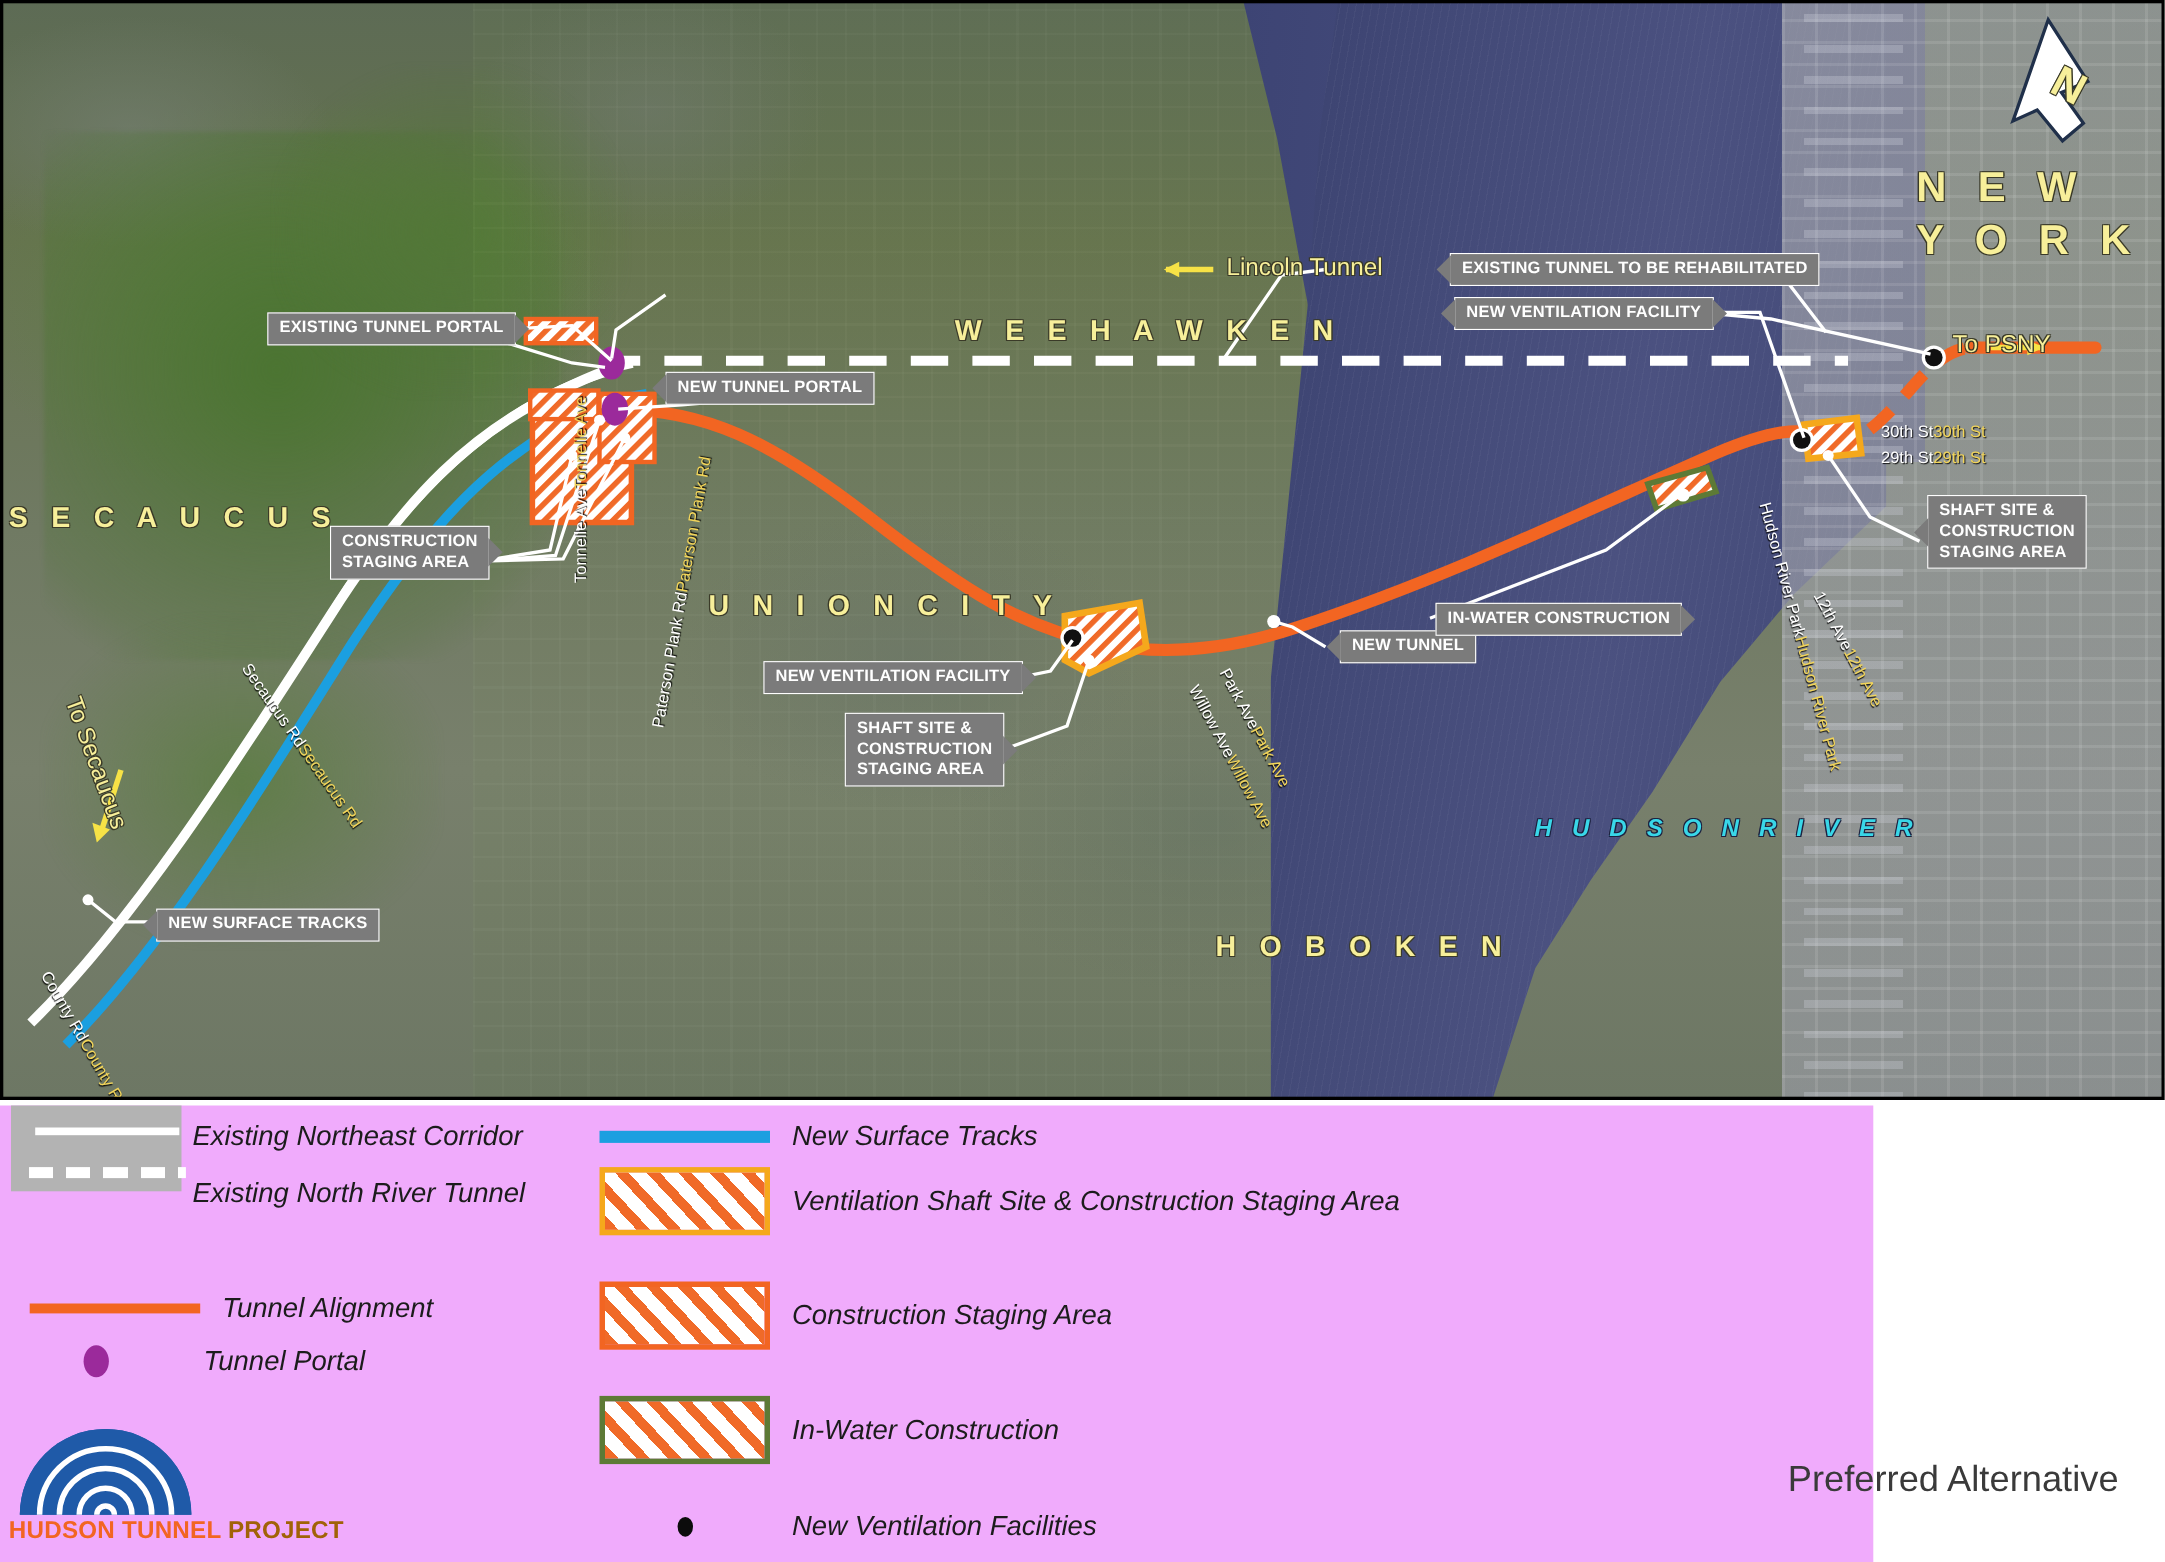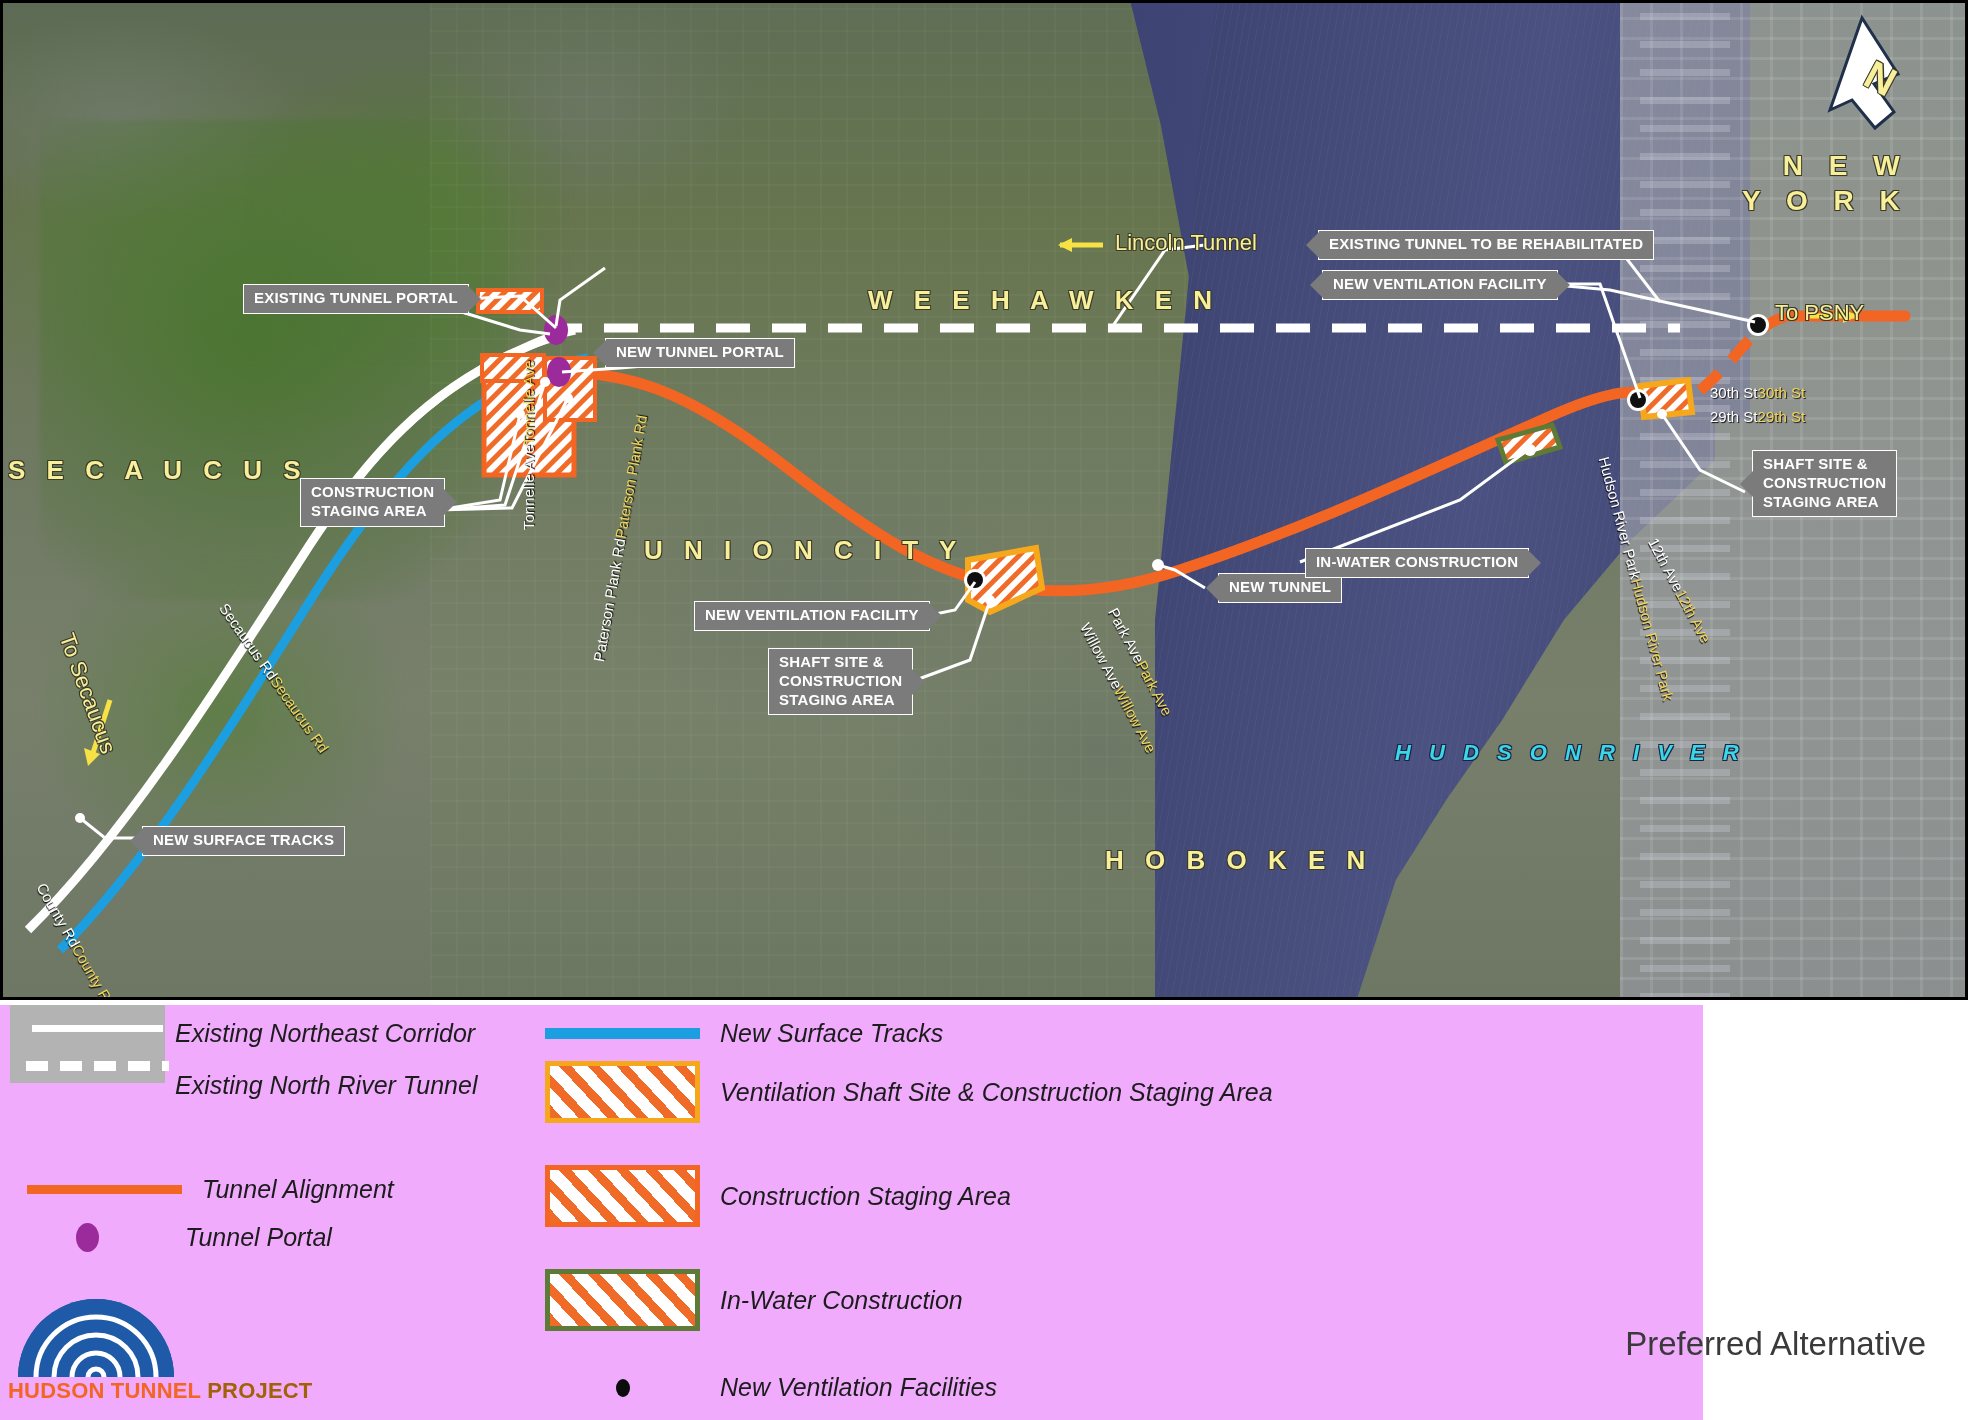--- a/index.html
+++ b/index.html
@@ -105,21 +105,21 @@
   .mlabel {
     position: absolute;
     color: #f7ef9a;
     font-family: "Liberation Sans", sans-serif;
     font-weight: bold;
     text-shadow: 1px 1px 0 #3a3a28, -1px 1px 0 #3a3a28, 1px -1px 0 #3a3a28, -1px -1px 0 #3a3a28;
     white-space: nowrap;
     pointer-events: none;
   }
   .city { font-size: 26px; letter-spacing: 7px; }
-  .cityNY { font-size: 28px; letter-spacing: 9px; line-height: 1.25; text-align:right; }
+  .cityNY { font-size: 38px; letter-spacing: 9px; line-height: 1.25; text-align:left; }
   .riverName {
     position:absolute; color:#39d7e8; font-size:22px; letter-spacing:6px;
     font-weight:bold; font-style:italic;
     text-shadow: 1px 1px 0 #1d2240, -1px 1px 0 #1d2240, 1px -1px 0 #1d2240, -1px -1px 0 #1d2240;
     white-space:nowrap;
   }
   .street {
     position:absolute;
     font-family:"Liberation Sans", sans-serif;
     font-size:15px; font-weight:normal; white-space:nowrap;

